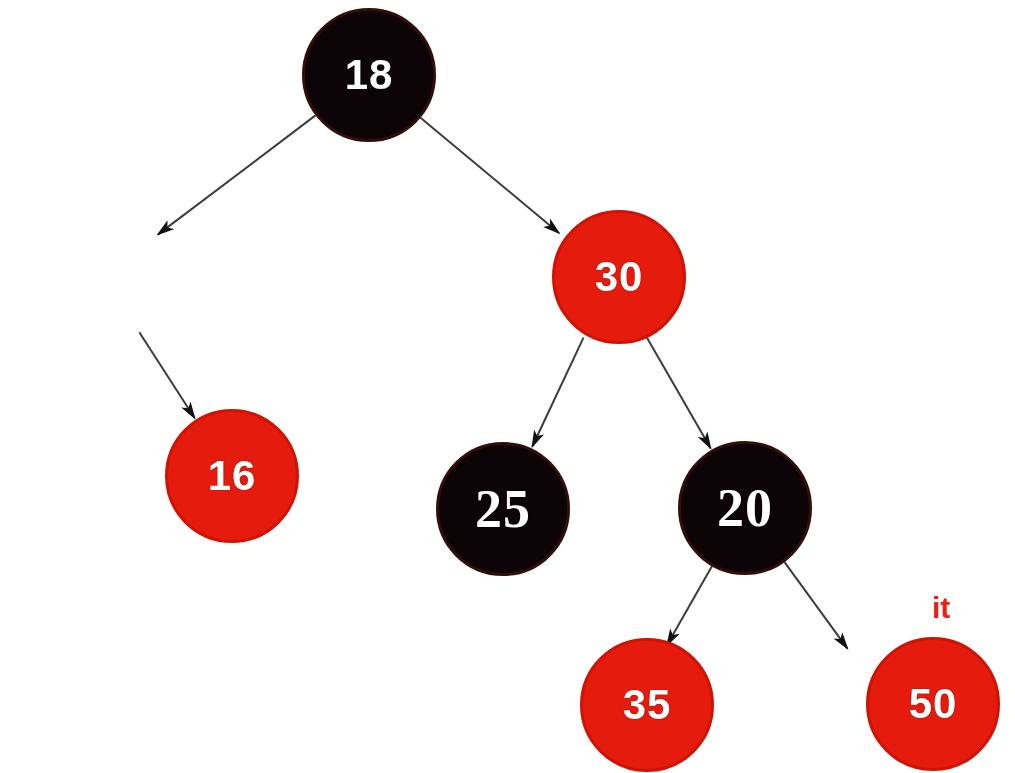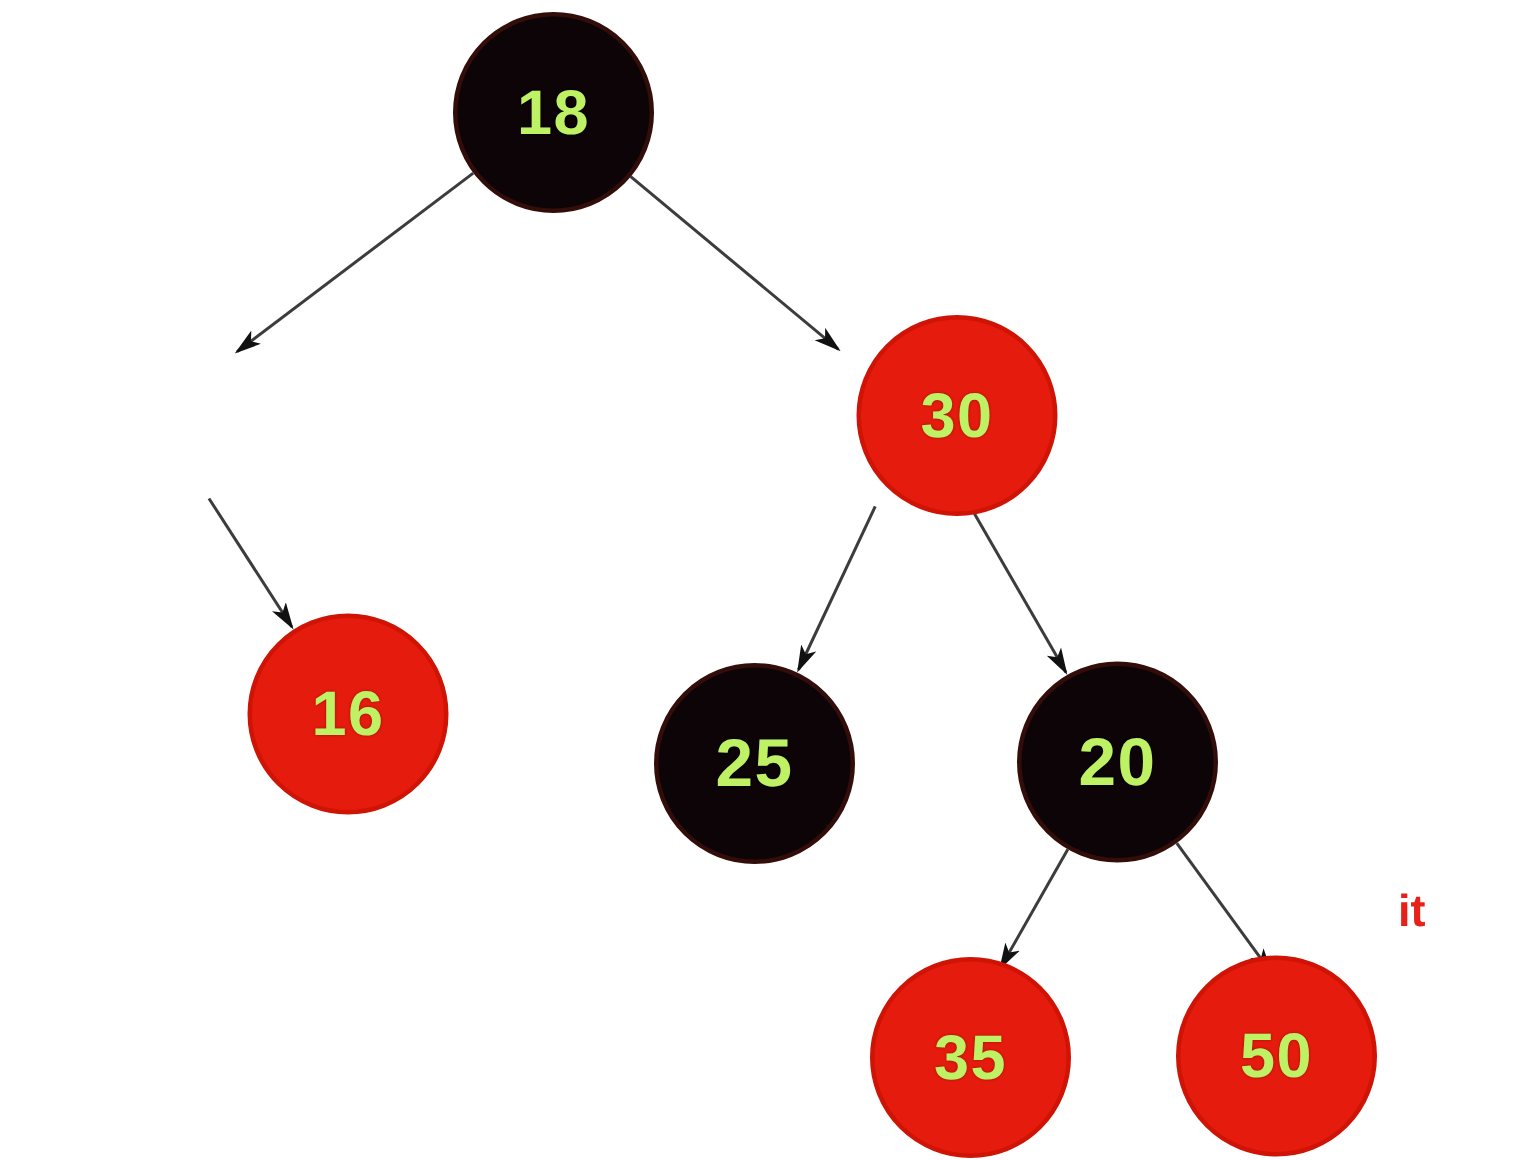--- a/index.html
+++ b/index.html
@@ -30,27 +30,27 @@
   }
   .node {
     position: absolute;
     border-radius: 50%;
     box-sizing: border-box;
     display: flex;
     align-items: center;
     justify-content: center;
     font-weight: bold;
     font-size: 42px;
-    color: #bef264;
+    color: #ffffff;
     letter-spacing: 1px;
     text-shadow: 0 0 2px rgba(0,0,0,0.35);
   }
   .node.serif {
-    font-family: Liberation Sans, sans-serif;
-    font-size: 45px;
+    font-family: Liberation Serif, serif;
+    font-size: 54px;
   }
   .annotation {
     position: absolute;
     font-family: "Liberation Sans", sans-serif;
     font-weight: 600;
     font-size: 30px;
     line-height: 1;
     margin-top: 19px;
   }
 </style>
@@ -69,22 +69,22 @@
       <line x1="420.5" y1="117.8" x2="558.9" y2="232.9" stroke="#3c3c3c" stroke-width="2" marker-end="url(#arrowhead)"></line>
       <line x1="139.3" y1="332.3" x2="194.6" y2="418.0" stroke="#3c3c3c" stroke-width="2" marker-end="url(#arrowhead)"></line>
       <line x1="583.5" y1="337.6" x2="532.3" y2="446.5" stroke="#3c3c3c" stroke-width="2" marker-end="url(#arrowhead)"></line>
       <line x1="645.4" y1="335.1" x2="710.6" y2="448.2" stroke="#3c3c3c" stroke-width="2" marker-end="url(#arrowhead)"></line>
       <line x1="711.9" y1="566.2" x2="667.1" y2="645.0" stroke="#3c3c3c" stroke-width="2" marker-end="url(#arrowhead)"></line>
       <line x1="784.5" y1="562.1" x2="847.3" y2="648.3" stroke="#3c3c3c" stroke-width="2" marker-end="url(#arrowhead)"></line>
     </svg>
 
   <div class="nodes-layer" id="nodes">
       <div class="node" style="left: 302px; top: 8px; height: 134px; width: 134px; background: rgb(12, 4, 6); border: 3px solid rgb(51, 13, 10);">18</div>
-      <div class="node" style="left: 571px; top: 210px; height: 134px; width: 134px; background: rgb(229, 27, 13); border: 3px solid rgb(207, 20, 5);">30</div>
+      <div class="node" style="left: 552px; top: 210px; height: 134px; width: 134px; background: rgb(229, 27, 13); border: 3px solid rgb(207, 20, 5);">30</div>
       <div class="node" style="left: 165px; top: 409px; height: 134px; width: 134px; background: rgb(229, 27, 13); border: 3px solid rgb(207, 20, 5);">16</div>
       <div class="node serif" style="left: 436px; top: 442px; height: 134px; width: 134px; background: rgb(12, 4, 6); border: 3px solid rgb(51, 13, 10);">25</div>
       <div class="node serif" style="left: 678px; top: 441px; height: 134px; width: 134px; background: rgb(12, 4, 6); border: 3px solid rgb(51, 13, 10);">20</div>
       <div class="node" style="left: 580px; top: 638px; height: 134px; width: 134px; background: rgb(229, 27, 13); border: 3px solid rgb(207, 20, 5);">35</div>
-      <div class="node" style="left: 784px; top: 637px; height: 134px; width: 134px; background: rgb(229, 27, 13); border: 3px solid rgb(207, 20, 5);">50</div>
+      <div class="node" style="left: 866px; top: 637px; height: 134px; width: 134px; background: rgb(229, 27, 13); border: 3px solid rgb(207, 20, 5);">50</div>
     </div>
 
   <span class="annotation" id="annotation" style="left: 932px; top: 574px; color: rgb(232, 32, 26);">it</span>
 </div>
 
 </body></html>

